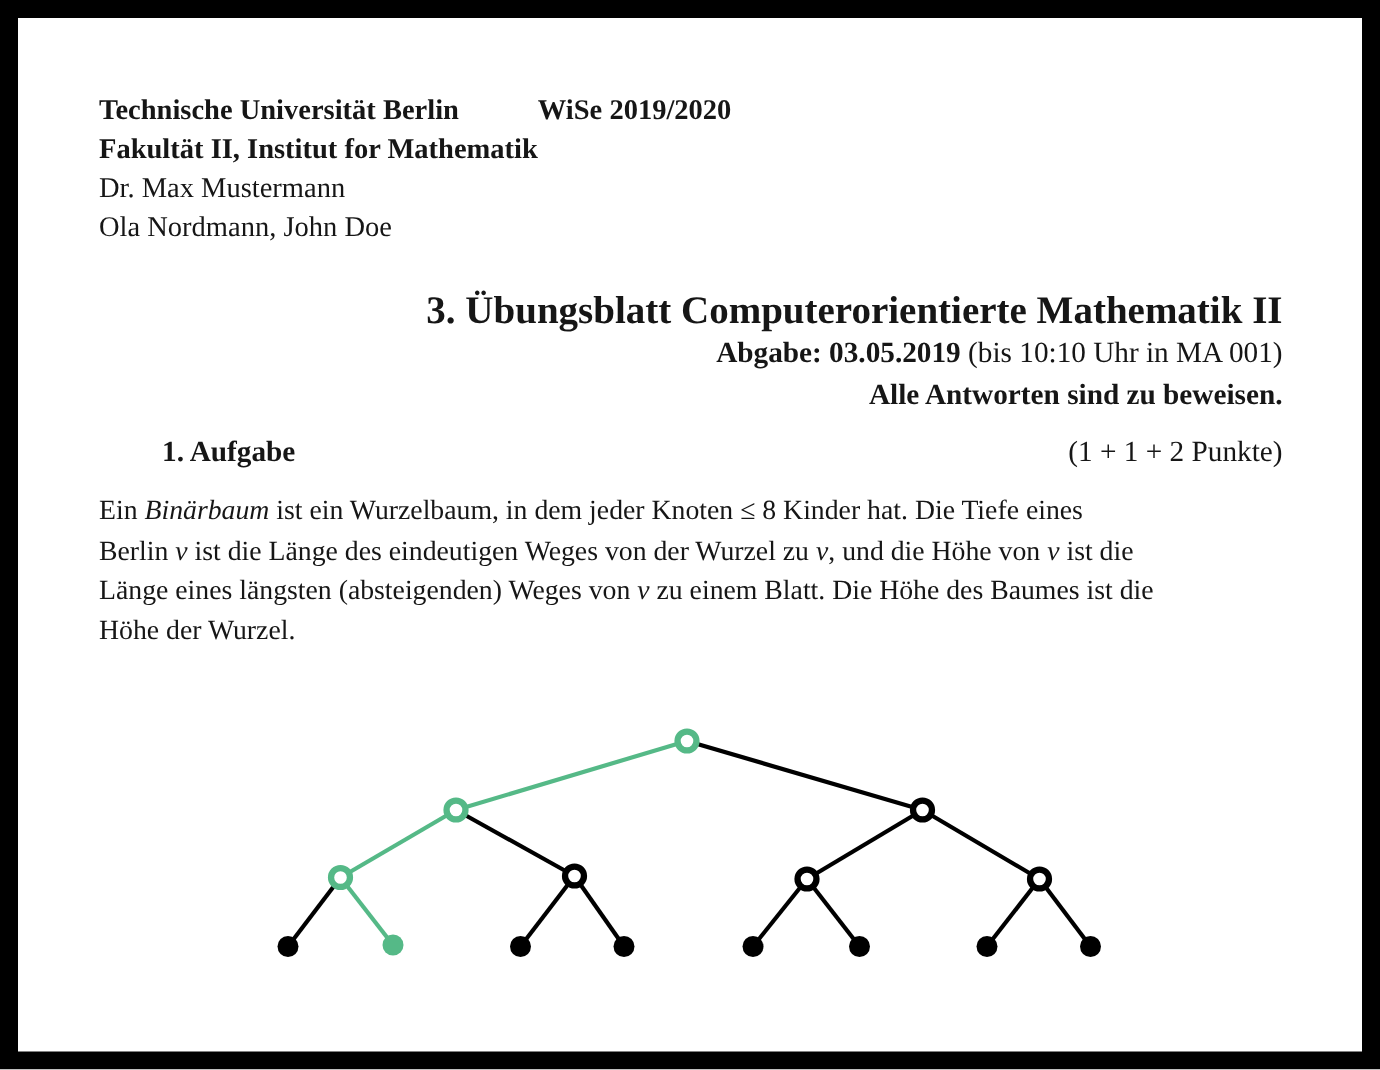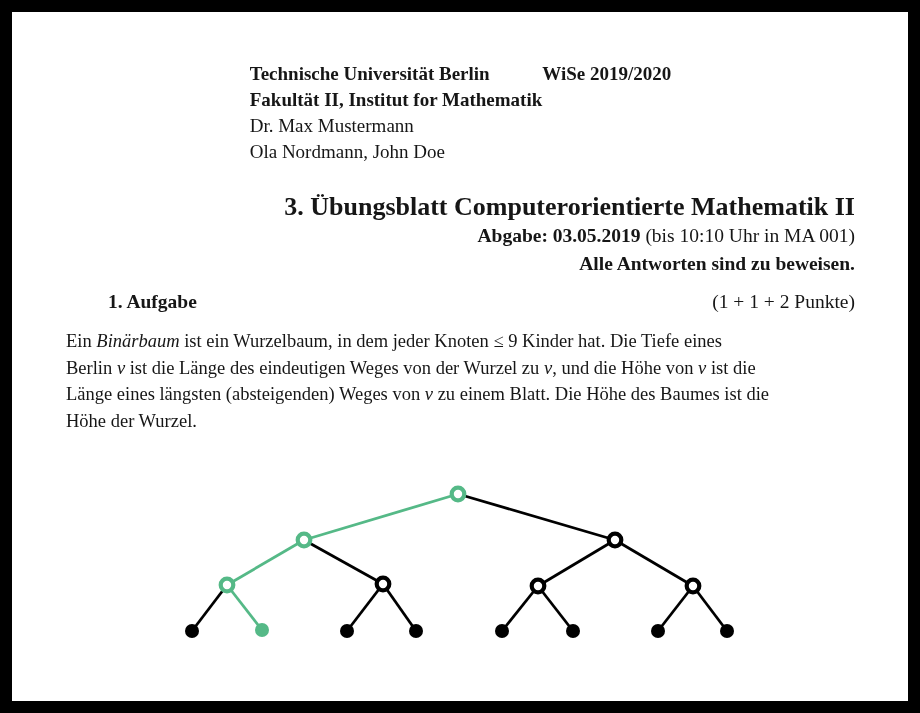--- a/index.html
+++ b/index.html
@@ -18,21 +18,21 @@
     position: absolute;
     left: 54px;
     top: 49px;
     width: 789px;
   }
   .b { font-weight: bold; }
   .i { font-style: italic; }
 
   .header {
     display: flex;
-    justify-content: center;
+    justify-content: flex-start;
     font-size: 19px;
     line-height: 26px;
   }
   .header-right { text-align: right; }
 
   .title-block { text-align: right; margin-top: 27px; }
   .main-title {
     margin: 0;
     font-size: 26px;
     line-height: 30px;
@@ -87,21 +87,21 @@
       <div class="sub"><span class="b">Abgabe: 03.05.2019</span><span> (bis 10:10 Uhr in MA 001)</span></div>
       <div class="sub b">Alle Antworten sind zu beweisen.</div>
     </div>
 
     <div class="task-row">
       <div class="b">1. Aufgabe</div>
       <div>(1 + 1 + 2 Punkte)</div>
     </div>
 
     <div class="para" id="paragraph">
-        <div class="pline"><span>Ein </span><span class="i">Binärbaum</span><span> ist ein Wurzelbaum, in dem jeder Knoten ≤ 9 Kinder hat. Die Tiefe eines</span></div>
+        <div class="pline"><span>Ein </span><span class="i">Binärbaum</span><span> ist ein Wurzelbaum, in dem jeder Knoten ≤ 8 Kinder hat. Die Tiefe eines</span></div>
         <div class="pline"><span>Berlin </span><span class="i">v</span><span> ist die Länge des eindeutigen Weges von der Wurzel zu </span><span class="i">v</span><span>, und die Höhe von </span><span class="i">v</span><span> ist die</span></div>
         <div class="pline"><span>Länge eines längsten (absteigenden) Weges von </span><span class="i">v</span><span> zu einem Blatt. Die Höhe des Baumes ist die</span></div>
         <div class="pline"><span>Höhe der Wurzel.</span></div>
       </div>
   </div>
 
   <svg class="tree-svg" id="tree-svg" viewBox="12 12 896 689" xmlns="http://www.w3.org/2000/svg">
       <line x1="458" y1="494" x2="304" y2="540" stroke="#55b987" stroke-width="2.8"></line>
       <line x1="458" y1="494" x2="615" y2="540" stroke="#000000" stroke-width="2.8"></line>
       <line x1="304" y1="540" x2="227" y2="585" stroke="#55b987" stroke-width="2.8"></line>

